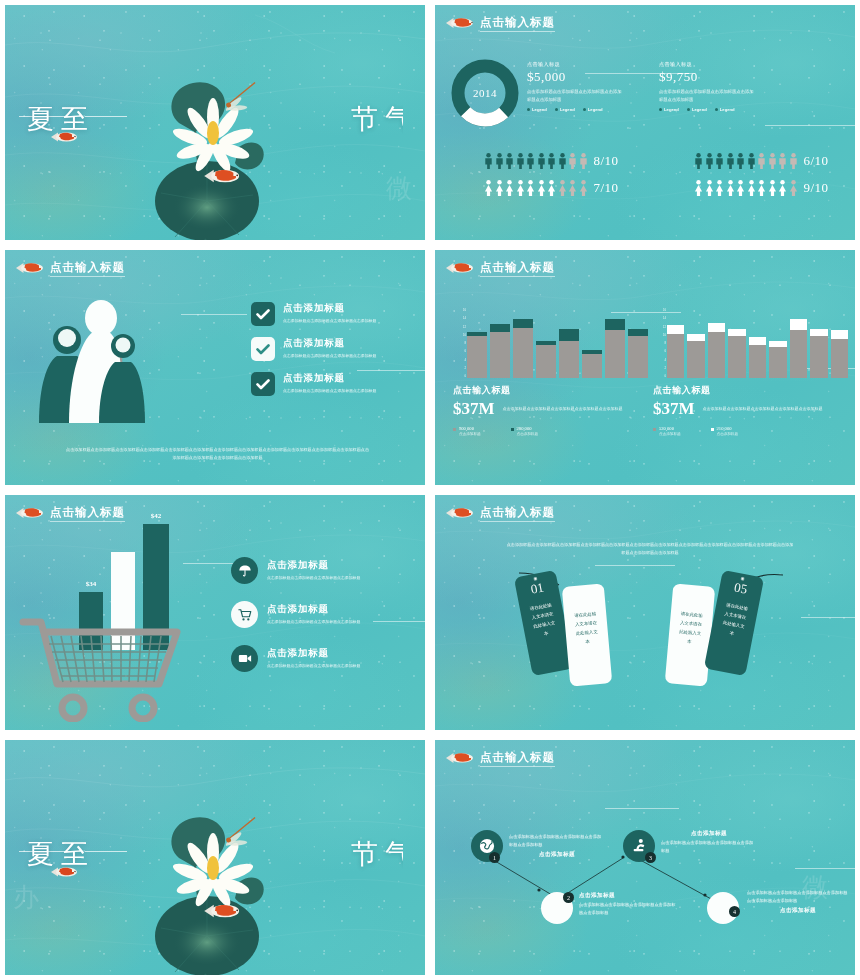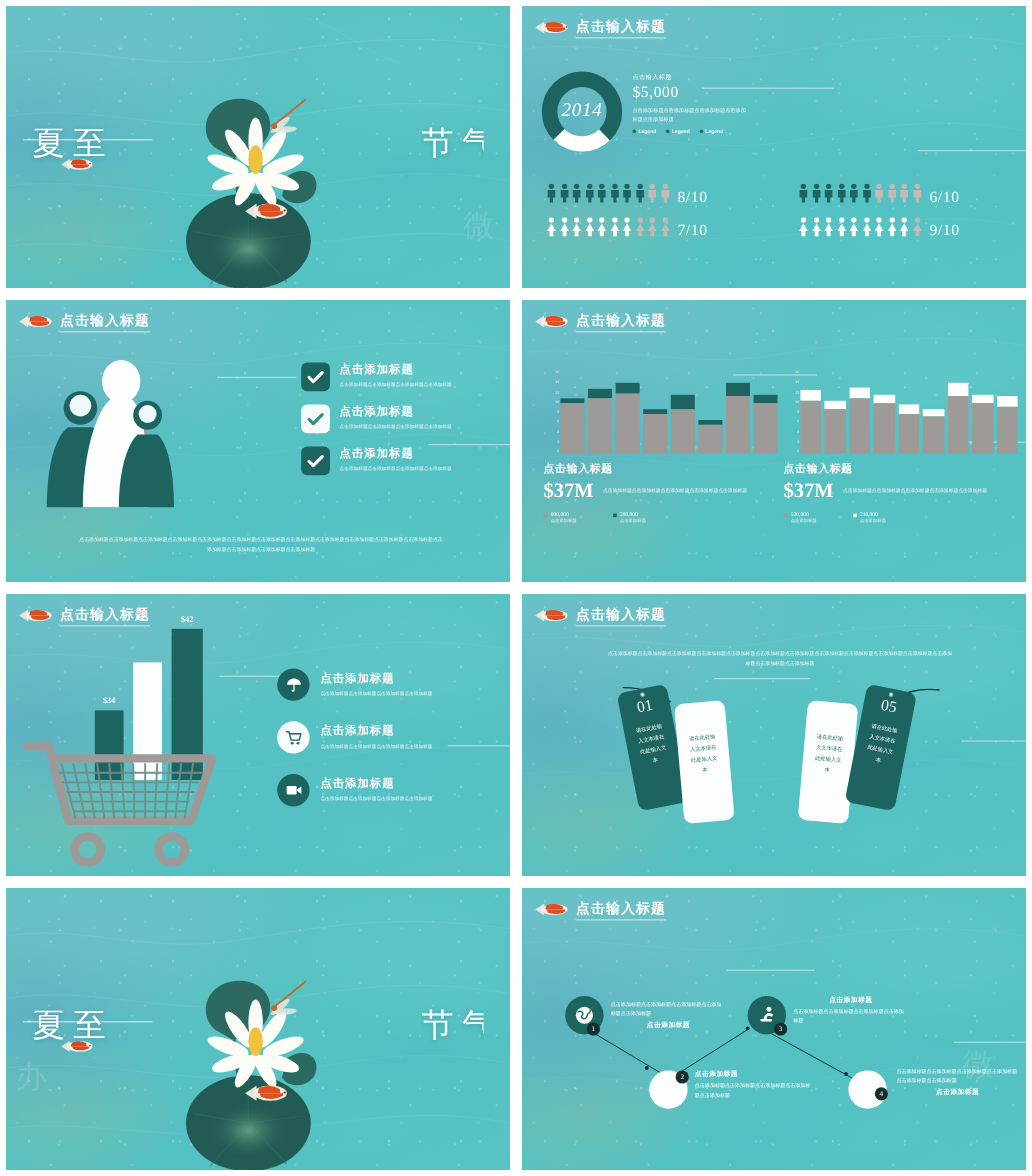--- a/index.html
+++ b/index.html
@@ -79,33 +79,33 @@
     border-bottom: 1px solid rgba(255,255,255,.55);
     padding-bottom: 1px;
   }
 
   
   .donut-row { position: absolute; top: 52px; left: 0; right: 0; display: flex; }
   .donut-col { flex: 1; display: flex; gap: 6px; padding-left: 14px; }
   .donut-wrap { position: relative; width: 72px; height: 72px; flex: none; }
   .donut-year {
     position: absolute; inset: 0; display: flex; align-items: center; justify-content: center;
-    color: #fff; font-size: 16px; font-family: "Liberation Serif", serif; letter-spacing: .5px; font-style: italic;
+    color: #fff; font-size: 11px; font-family: "Liberation Serif", serif; letter-spacing: .5px;
   }
   .donut-info { color: #fff; padding-top: 4px; }
   .di-sub { font-size: 5.2px; opacity: .95; letter-spacing: .3px; margin-bottom: 1px; }
   .di-val { font-size: 13px; font-family: "Liberation Serif", serif; letter-spacing: .5px; }
   .di-body { font-size: 4.3px; line-height: 1.75; opacity: .9; max-width: 96px; margin-top: 3px; }
   .di-legend { display: flex; gap: 8px; margin-top: 4px; }
   .di-legend span { font-size: 4.2px; display: flex; align-items: center; gap: 2px; opacity: .95; }
   .dot { width: 3px; height: 3px; border-radius: 50%; background: #1e6b66; display: inline-block; }
 
   .picto-block { position: absolute; top: 148px; left: 0; right: 0; }
   .picto-row { display: flex; }
-  .picto-half { flex: 1; display: flex; align-items: center; gap: 6px; padding-left: 20px; }
+  .picto-half { flex: 1; display: flex; gap: 6px; padding-left: 20px; margin-left: 29px; }
   .picto-icons { display: flex; gap: 1.5px; }
   .picto-ratio { color: #fff; font-size: 13px; font-family: "Liberation Serif", serif; letter-spacing: .5px; }
 
   
   .people-group { position: absolute; left: 30px; bottom: 62px; width: 120px; height: 125px; }
   .pct-col { position: absolute; left: 196px; top: 48px; width: 80px; text-align: center; color: #fff; }
   .pct-num { font-size: 8px; font-family: "Liberation Serif", serif; margin: 3px 0; }
   .pct-circle-w { width: 44px; height: 44px; border-radius: 50%; background: #fafdfc; margin: 0 auto; }
   .pct-circle-t { width: 40px; height: 40px; border-radius: 50%; background: #1d6460; margin: 4px auto 0; display: flex; align-items: center; justify-content: center; }
   .check-list { position: absolute; right: 14px; top: 52px; width: 160px; display: flex; flex-direction: column; gap: 11px; }
@@ -290,20 +290,39 @@
               </span>
             <span>
                 <i class="dot"></i>
                 <b>Legend</b>
               </span>
           </div>
         </div>
       </div>
 
       <div class="donut-col">
+        <div class="donut-info">
+          <div class="di-sub">点击输入标题</div>
+          <div class="di-val">$9,750</div>
+          <div class="di-body">点击添加标题点击添加标题点击添加标题点击添加标题点击添加标题</div>
+          <div class="di-legend">
+            <span>
+                <i class="dot"></i>
+                <b>Legend</b>
+              </span>
+            <span>
+                <i class="dot"></i>
+                <b>Legend</b>
+              </span>
+            <span>
+                <i class="dot"></i>
+                <b>Legend</b>
+              </span>
+          </div>
+        </div>
       </div>
     </div>
 
     <div class="picto-block">
       <div class="picto-row" style="margin-bottom:7px;">
         <div class="picto-half">
           <div class="picto-icons">
               <span><svg width="9" height="16" viewBox="0 0 10 18">
                   <circle cx="5" cy="2.6" r="2.5" fill="#1d6460"></circle>
                   <path d="M1.4 6 h7.2 v7 h-2.1 v5 h-3 v-5 h-2.1 z" fill="#1d6460"></path>

